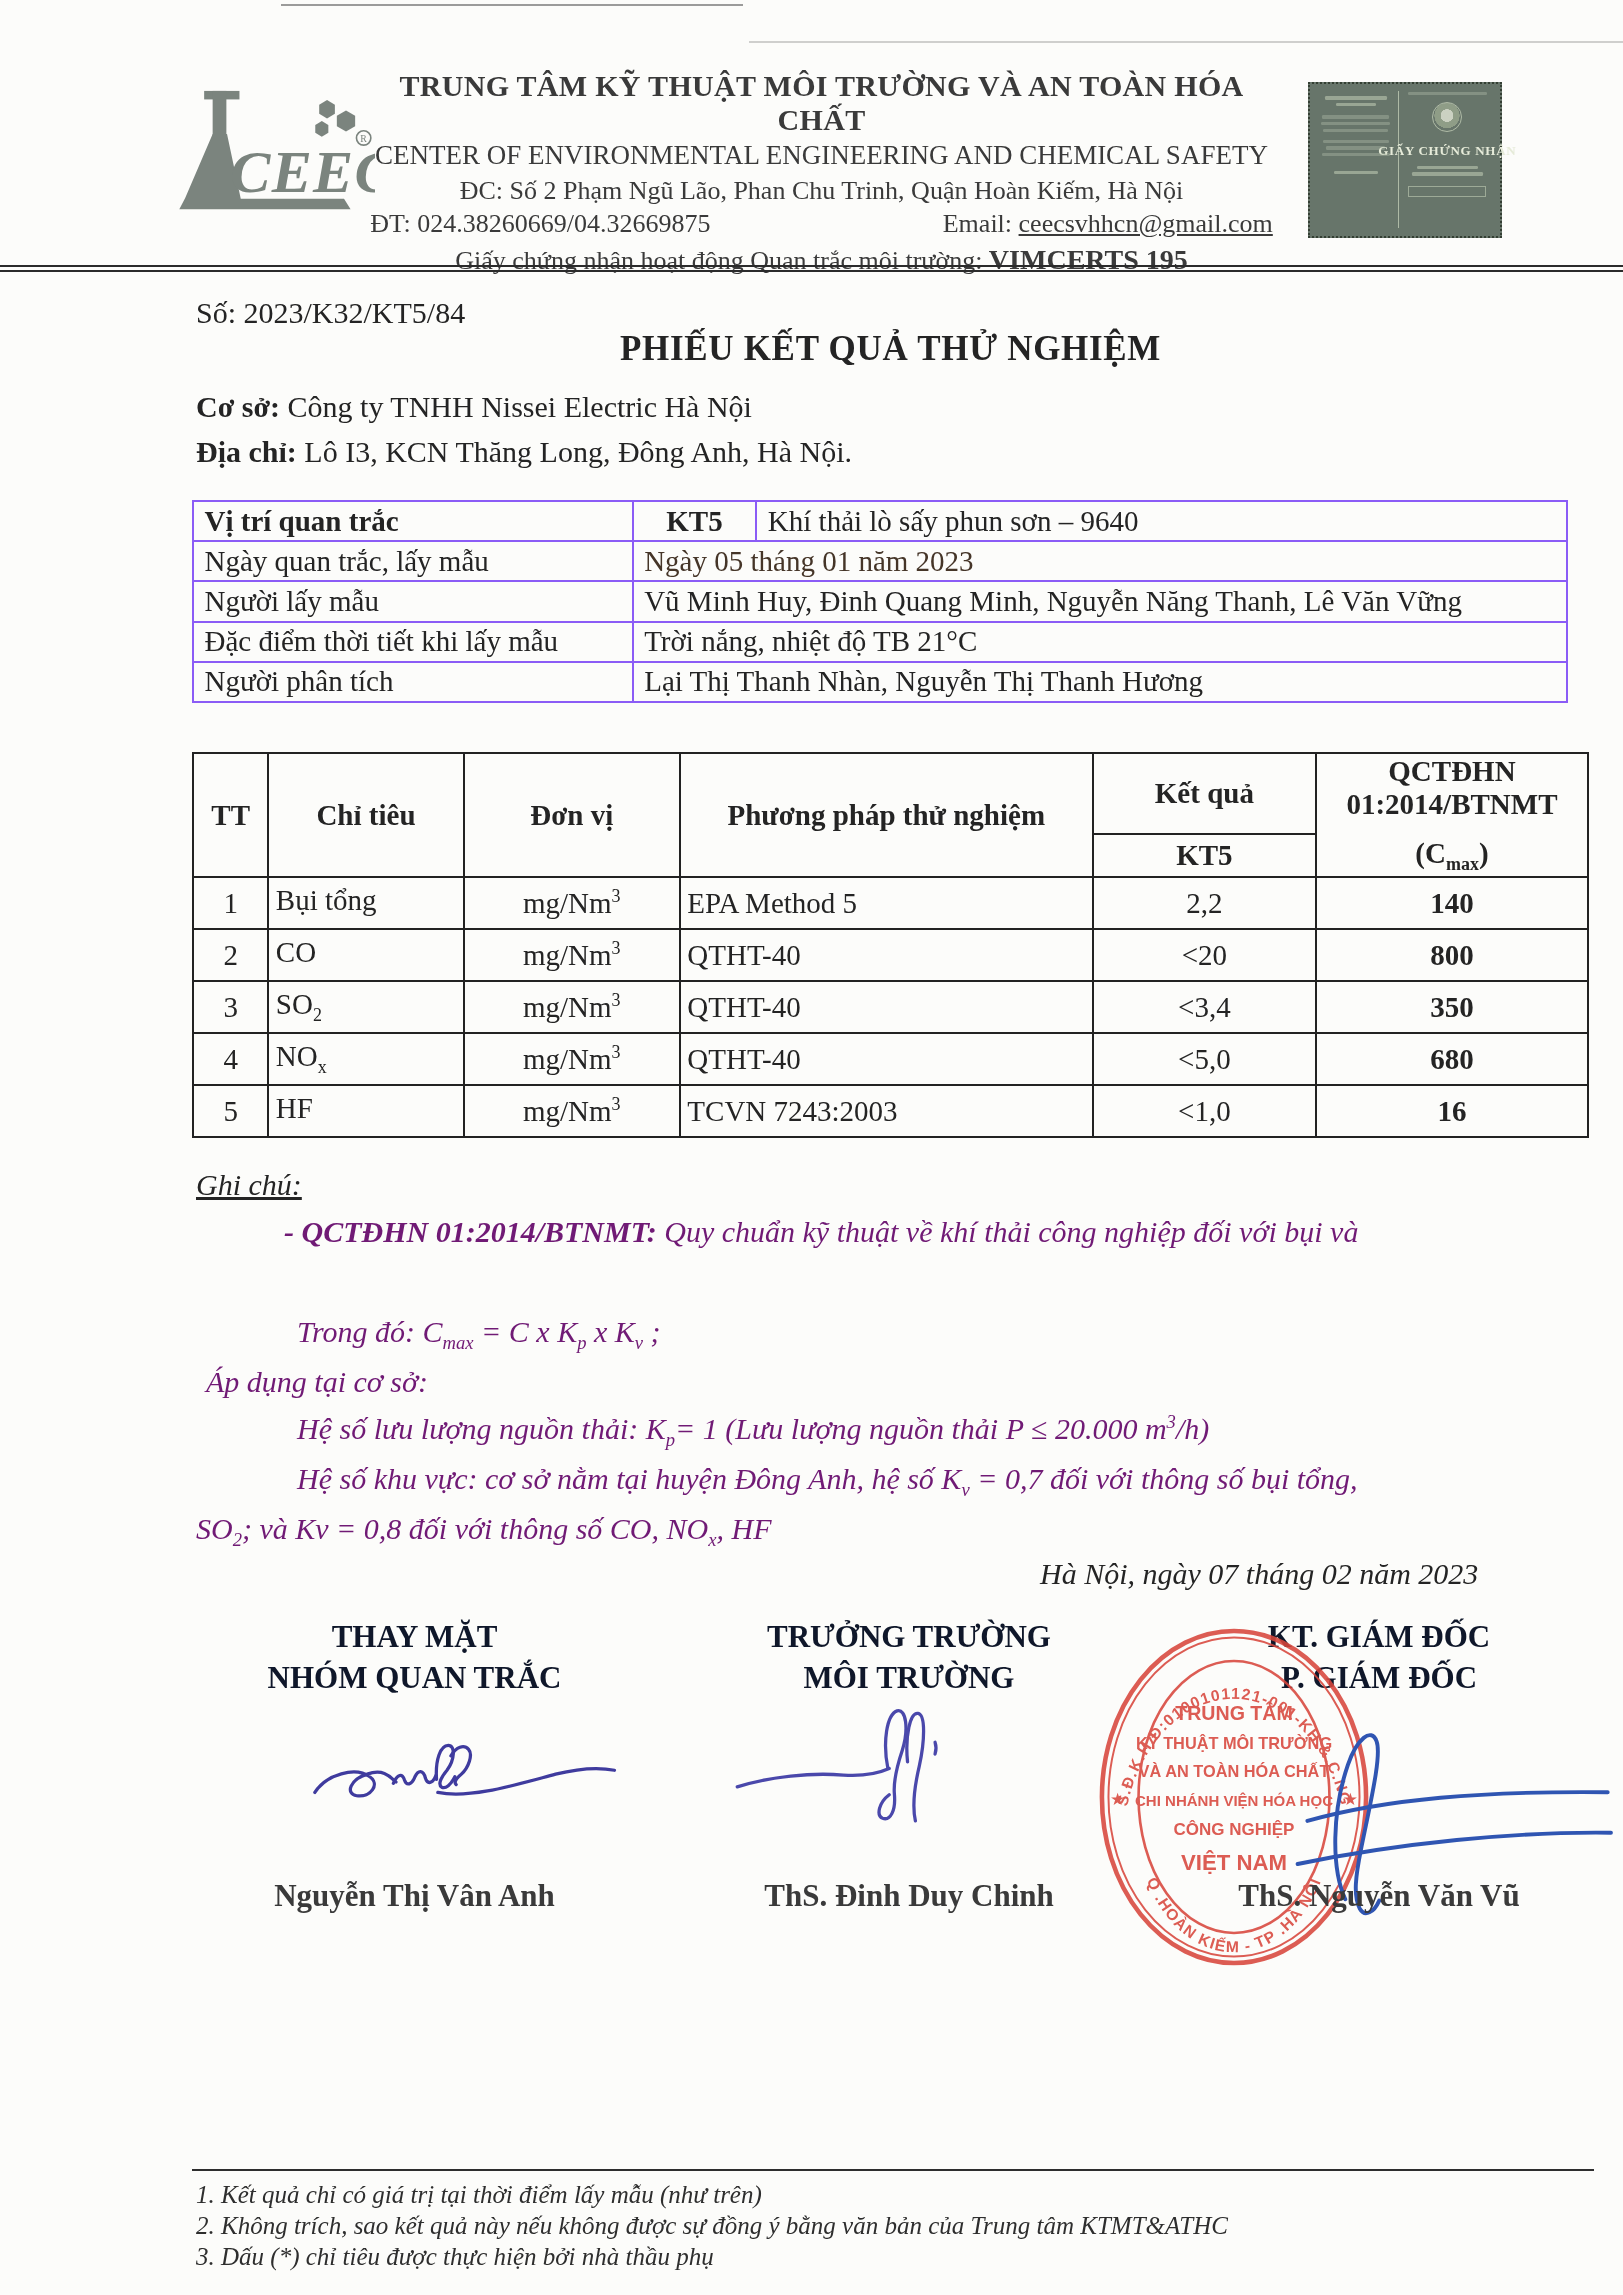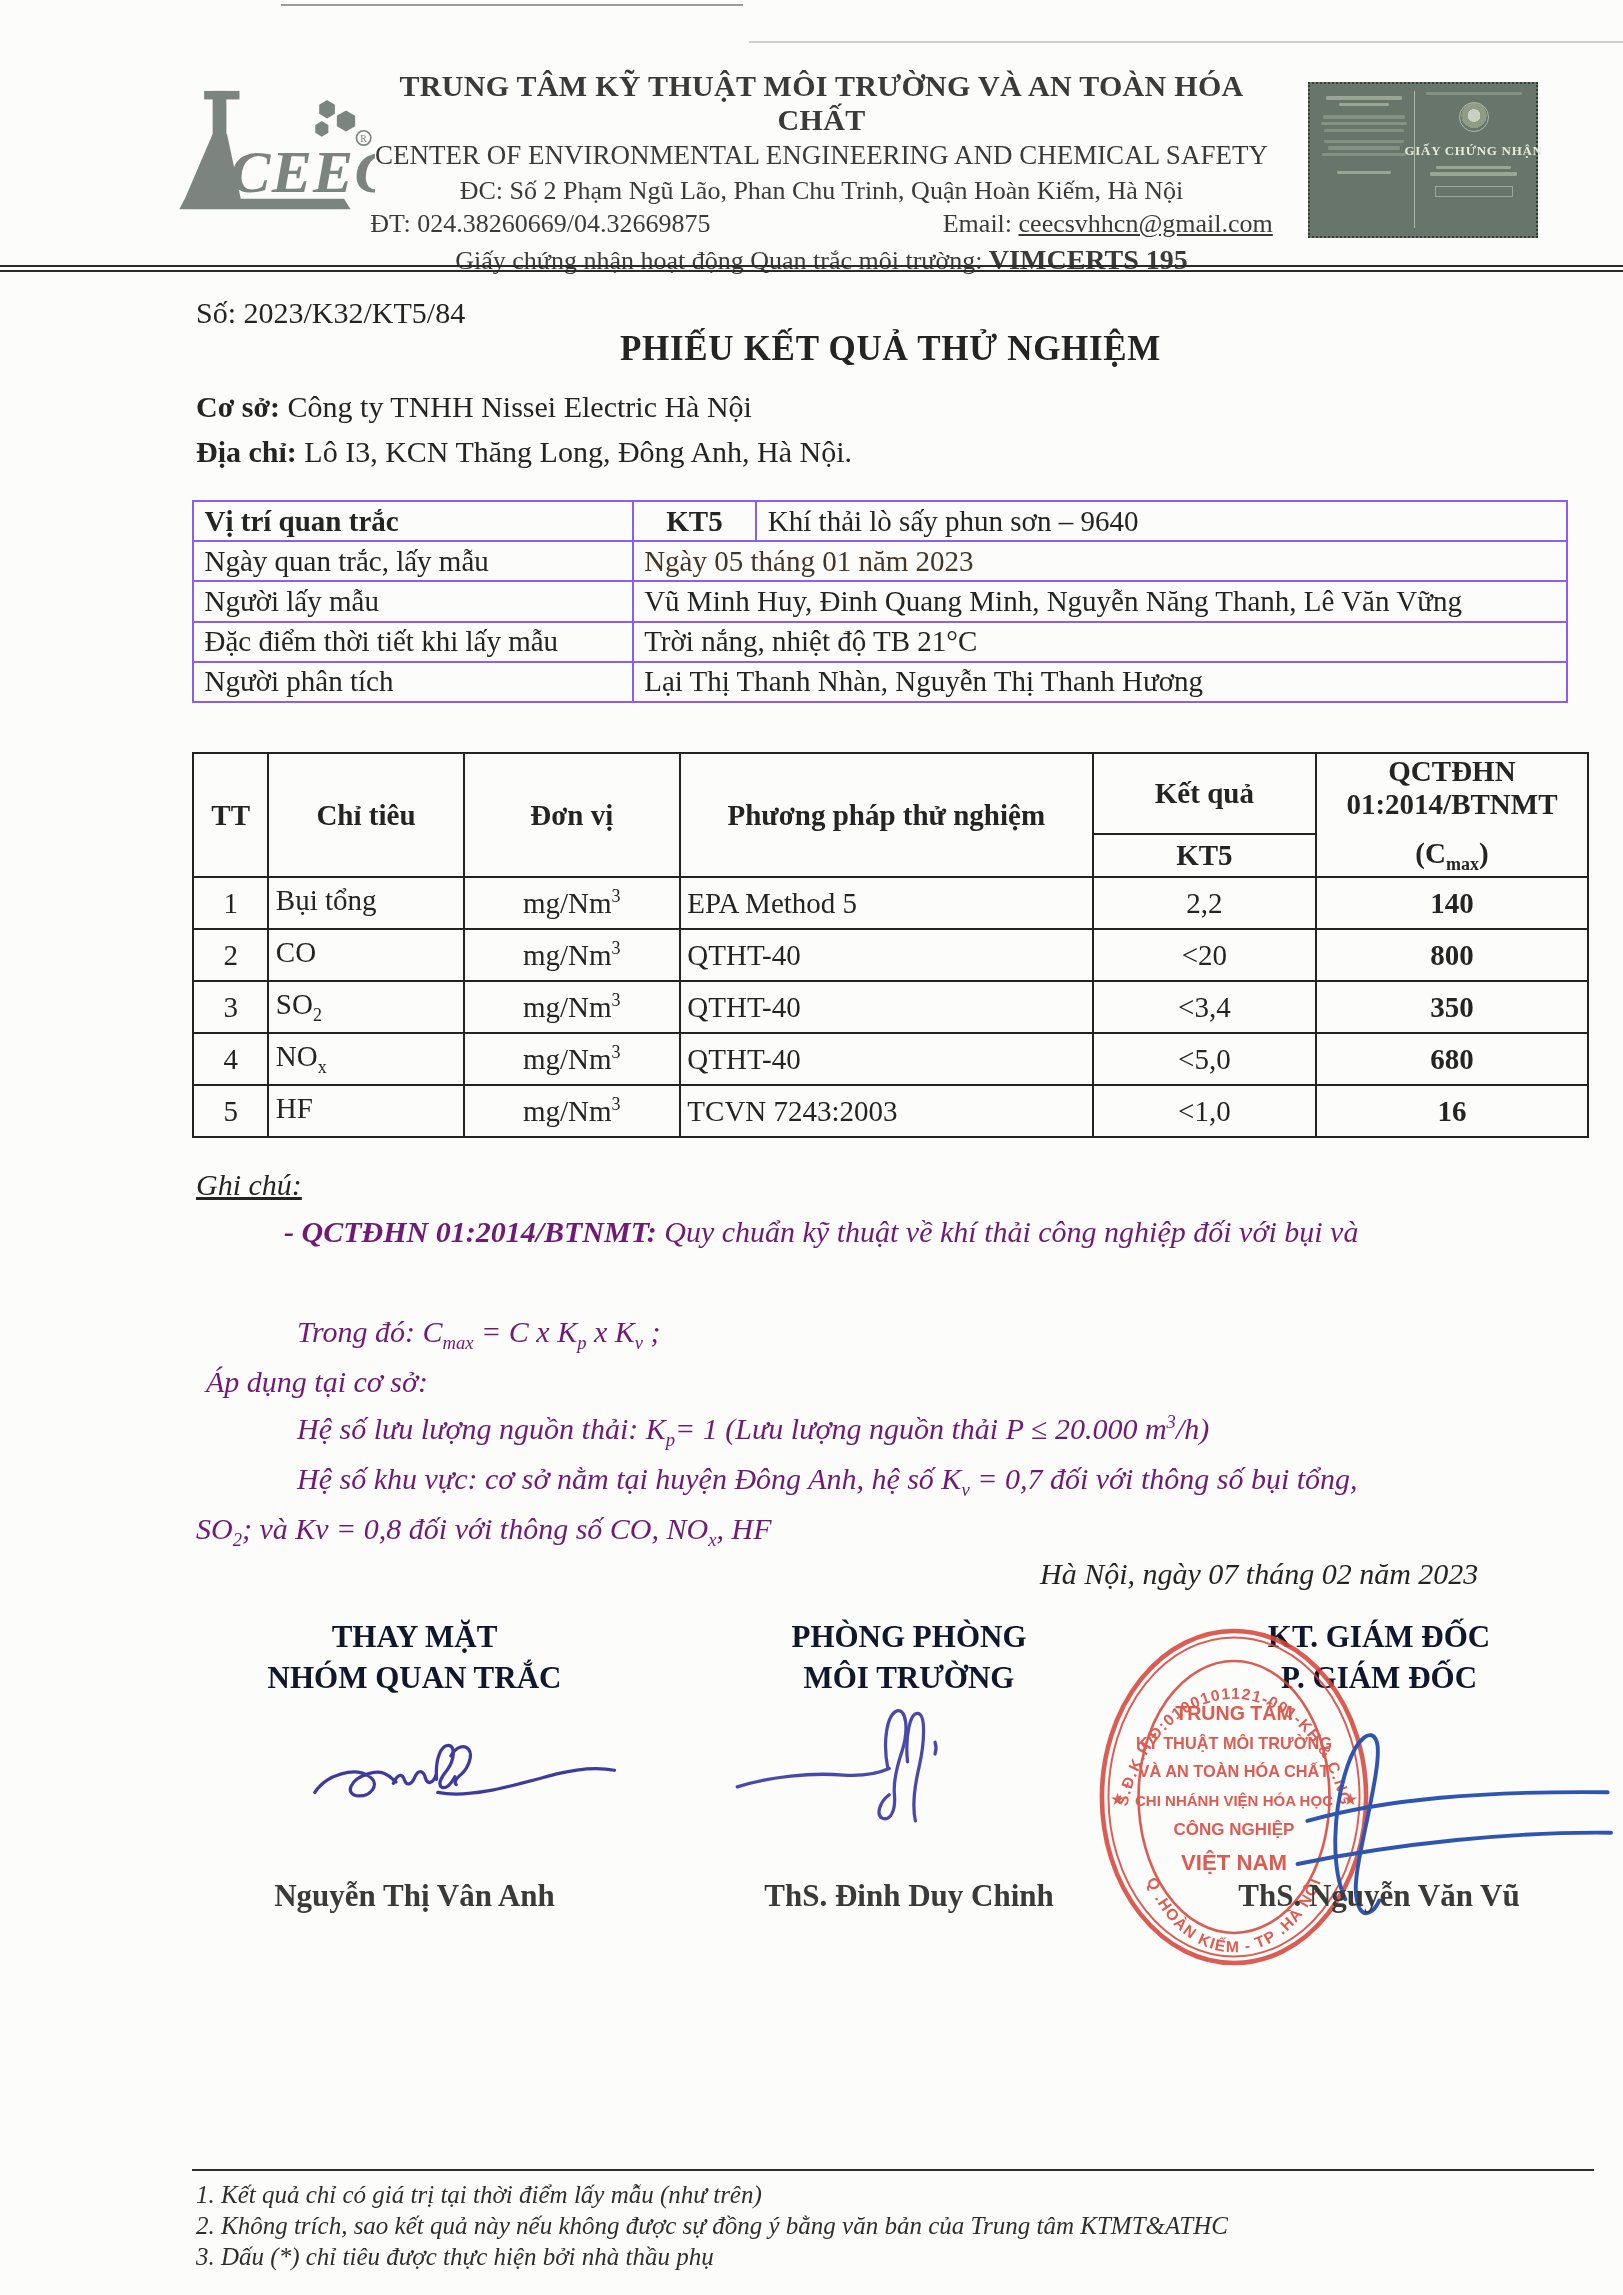--- a/index.html
+++ b/index.html
@@ -21,21 +21,21 @@
   .logo-box { left:149px; top:87px; width:226px; height:134px; }
   .header-text { left:361px; top:69px; width:921px; text-align:center; color:#3a3a3a; }
   .ht-org-vi { font-size:30px; font-weight:bold; letter-spacing:0.3px; }
   .ht-org-en { font-size:27px; margin-top:3.3px; }
   .ht-addr { font-size:26px; margin-top:4.6px;font-family:Liberation Serif, serif; }
   .ht-contact { display:flex; justify-content:space-between; font-size:26px; margin-top:3.3px; padding:0 9.2px; }
   .ht-cert { font-size:26px; margin-top:4.6px; }
   .ht-cert .vim { font-weight:bold; font-size:28px; }
 
   
-  .cert-card { left:1308px; top:82px; width:230px; height:156px; background:#67756a;
+  .cert-card { left:1308px; top:82px; width:194px; height:156px; background:#67756a;
     border:2px dotted #343f33; display:flex; padding:6.5px 5.2px 7.8px 6.5px; }
   .cc-left { width:46%; padding:2.6px 5.2px 0 2.6px; border-right:1.3px solid #aebaa6; }
   .cc-right { width:54%; padding:1.3px 3.9px 0 5.2px; display:flex; flex-direction:column; align-items:center; }
   .stripe { background:#c2cdb6; opacity:.55; height:3.3px; margin:3.3px auto 0 auto; border-radius:1.3px; }
   .stripe.dim { opacity:.32; }
   .cc-emblem { width:30px; height:30px; border-radius:50%; margin-top:6.5px;
     background:radial-gradient(circle at 50% 45%, #e4e9d8 0 30%, #9aa78f 31% 60%, transparent 61%);
     border:1.3px solid #c2cdb6; opacity:.8; }
   .cc-title { color:#e6ebd9; font-weight:bold; font-size:13px; letter-spacing:0.7px; margin-top:11.8px; white-space:nowrap; }
   .cc-box { border:0.7px solid #c2cdb6; opacity:.6; width:78px; height:10.5px; margin-top:10.5px; }
@@ -281,21 +281,21 @@
     <span>SO</span><sub>2</sub><span>;  và Kv = 0,8 đối với thông số CO, NO</span><sub>x</sub><span>, HF</span>
   </div>
 
   <div class="abs date-line">Hà Nội, ngày 07 tháng 02 năm 2023</div>
 
   <div class="abs sig-head sh1">
     <div>THAY MẶT</div>
     <div>NHÓM QUAN TRẮC</div>
   </div>
   <div class="abs sig-head sh2">
-    <div>PHÒNG PHÒNG</div>
+    <div>TRƯỞNG TRƯỜNG</div>
     <div>MÔI TRƯỜNG</div>
   </div>
   <div class="abs sig-head sh3">
     <div>KT. GIÁM ĐỐC</div>
     <div>P. GIÁM ĐỐC</div>
   </div>
 
   <svg class="abs stamp-svg" viewBox="0 0 416 520">
     <defs>
       <path id="arcTop" d="M 38,336 A 170,226 0 1 1 378,336"></path>

